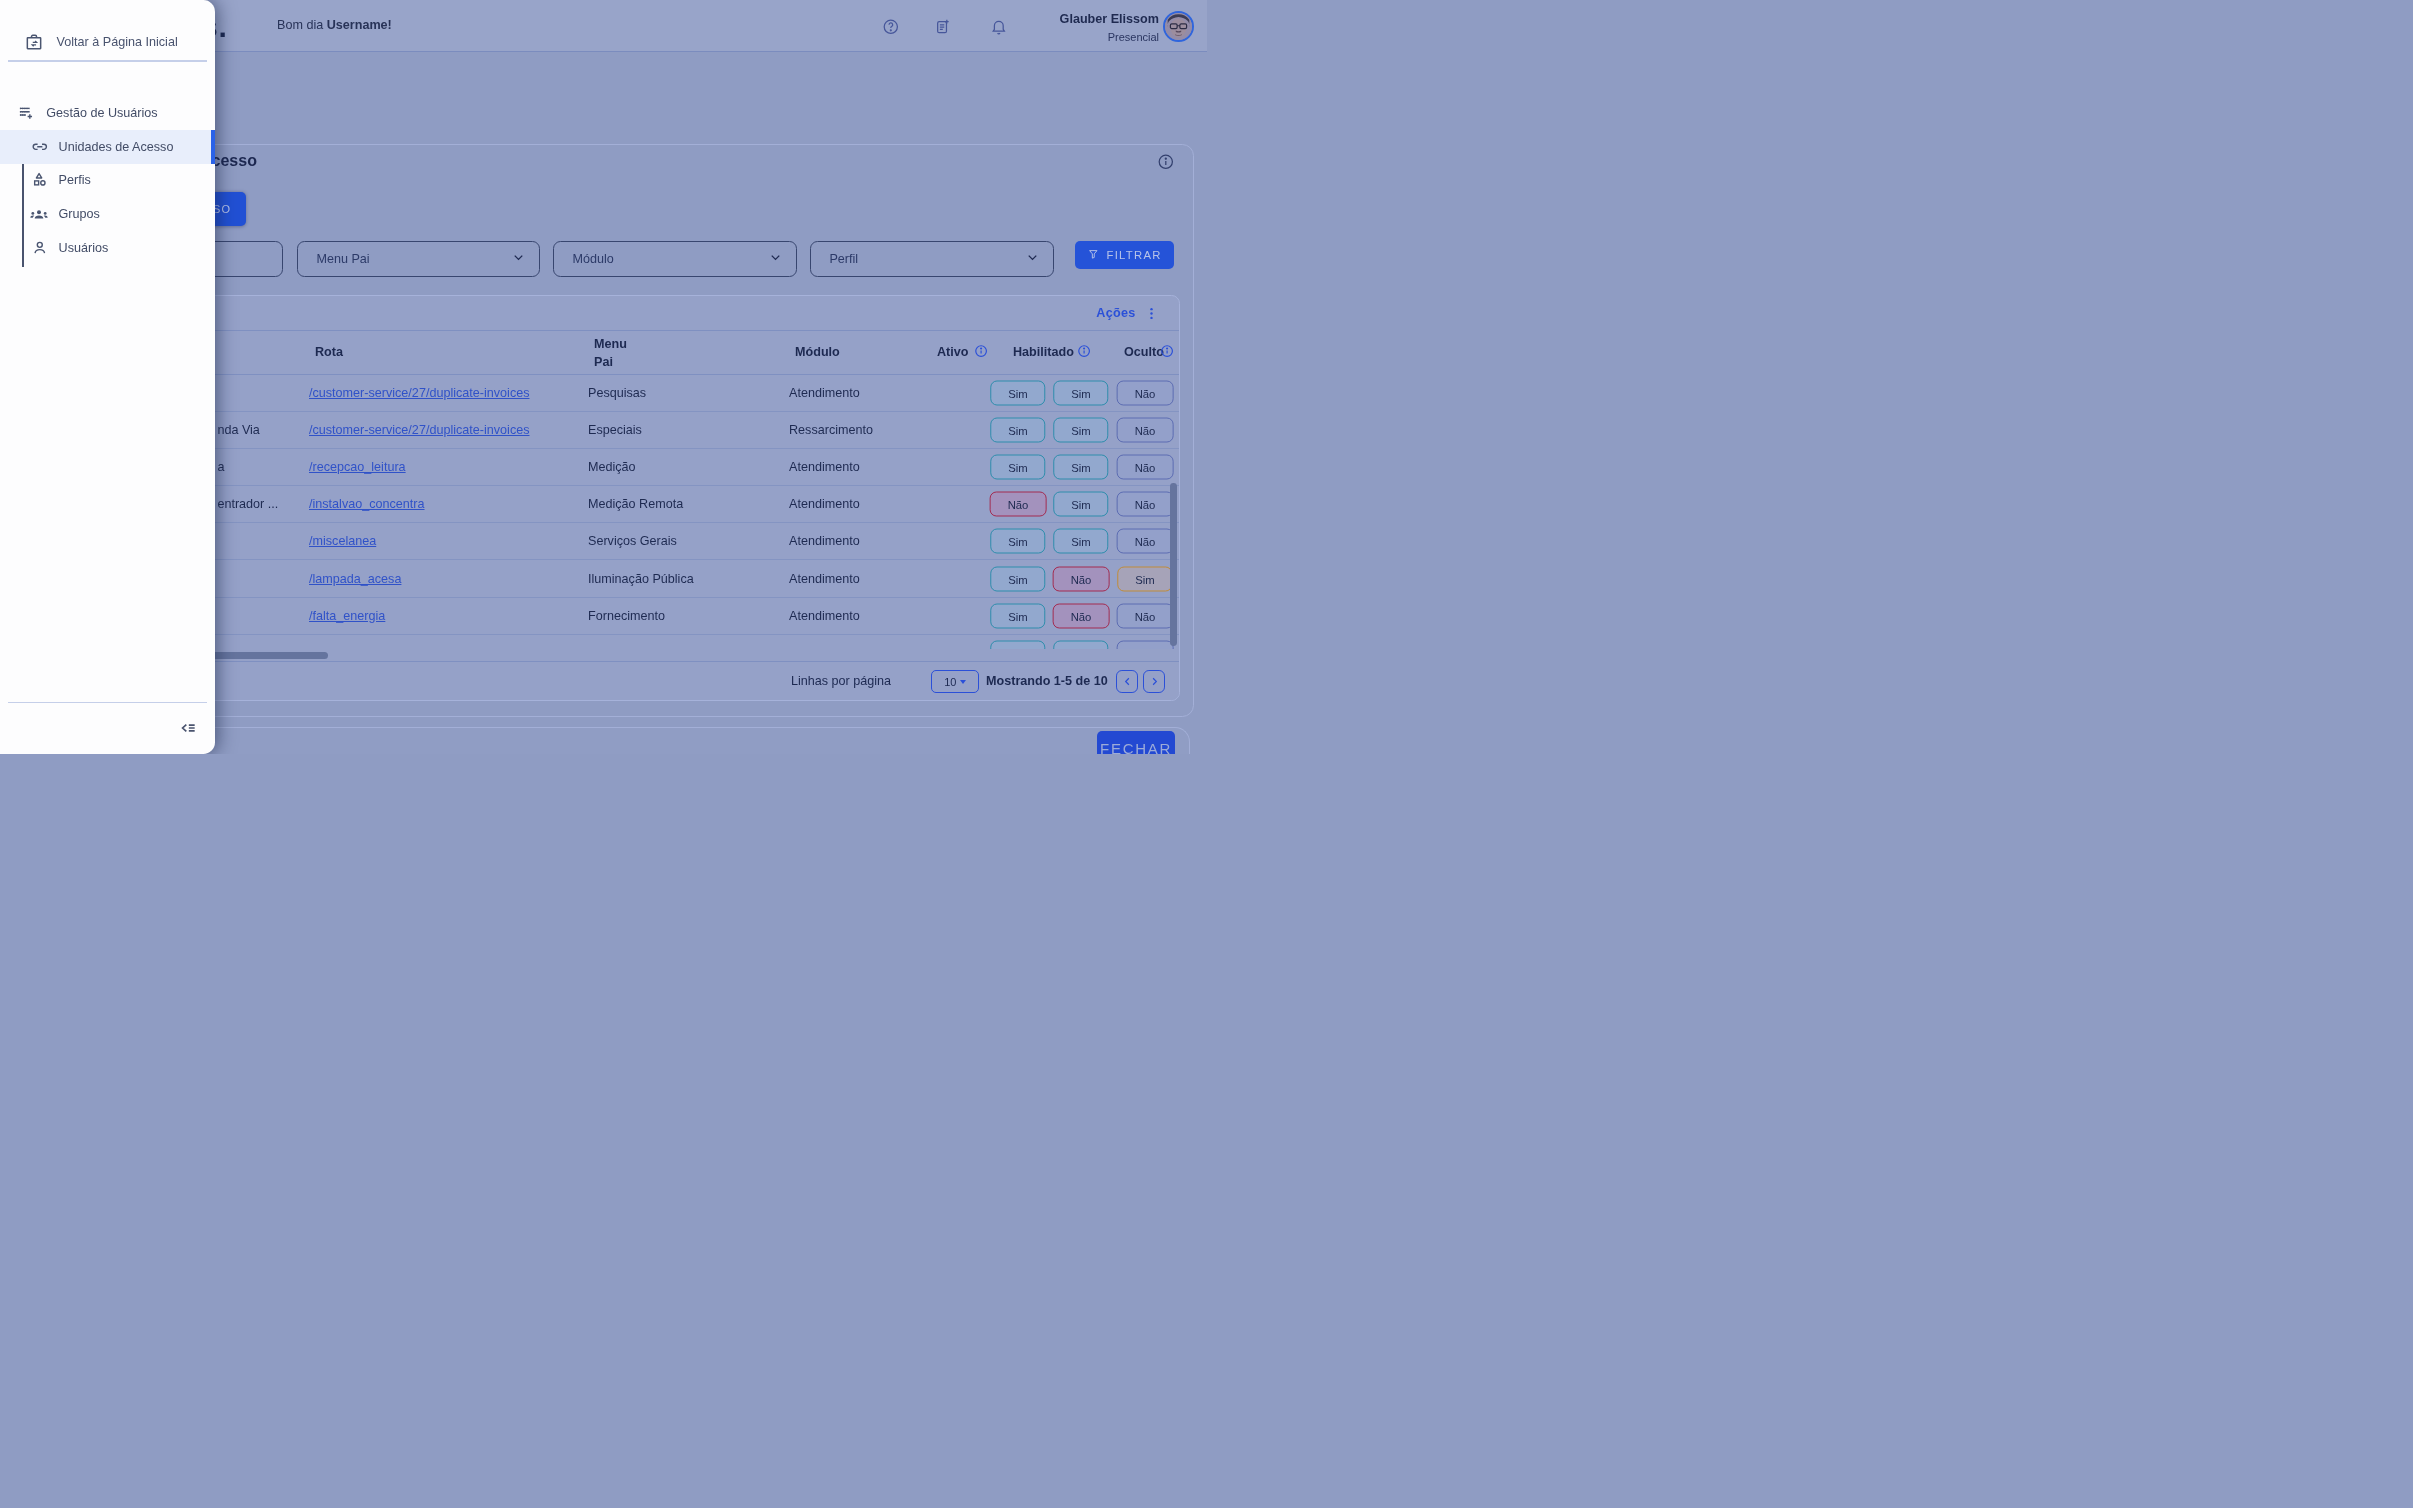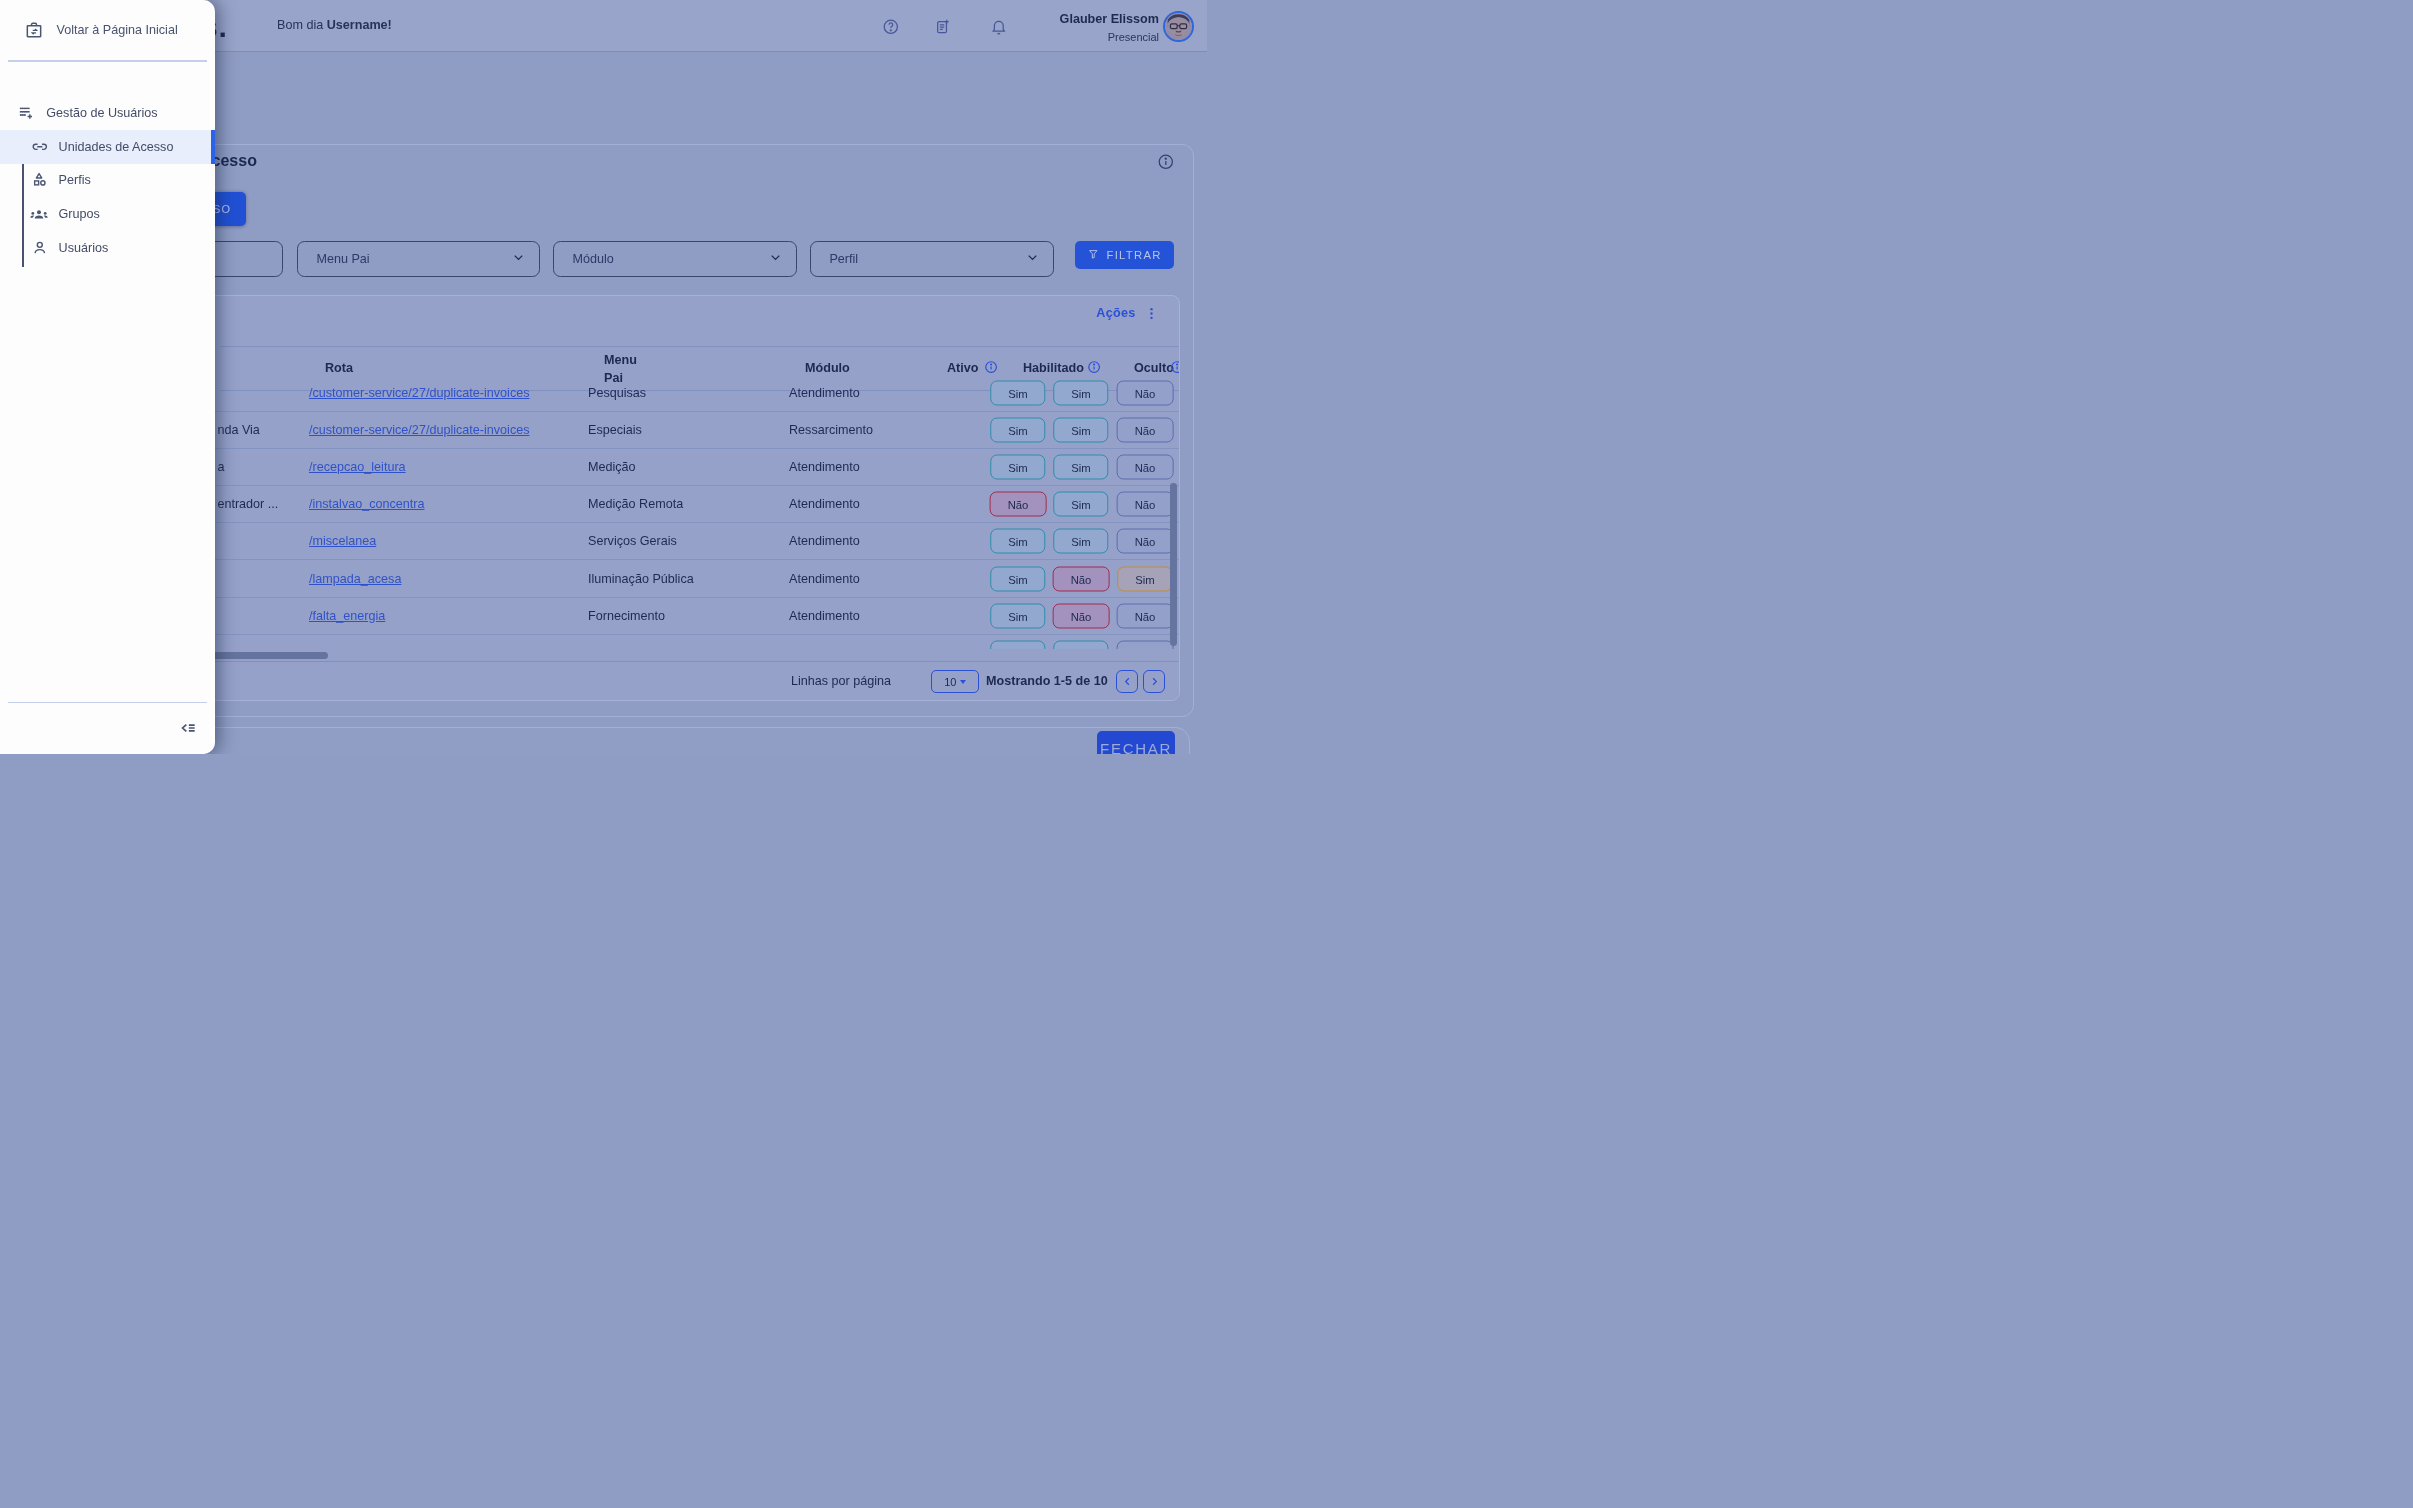--- a/index.html
+++ b/index.html
@@ -46,21 +46,21 @@
   #btn-filtrar svg { width:12.6px; height:12.6px; }
 
   
   #card { left:203px; top:295px; width:977px; height:406px; background:#95a1c8; border:0.8px solid #a6b2da;
           border-radius:8.4px; overflow:hidden; z-index:1; }
   #actions-row { left:0; top:0; width:100%; height:34px; display:flex; align-items:center; justify-content:flex-end;
                  gap:8.4px; padding-right:20px; }
   #actions-label { color:#2b50d8; font-size:12.6px; font-weight:bold; letter-spacing:0.3px; }
   #actions-dots { width:15px; height:15px; color:#2b50d8; }
   #actions-dots svg { width:15px; height:15px; }
-  #thead { left:16px; top:34px; width:977px; height:45px; border-top:0.8px solid #7f90c1; border-bottom:0.8px solid #7f90c1;margin-top:16px; }
+  #thead { left:6px; top:34px; width:977px; height:45px; border-top:0.8px solid #7f90c1; border-bottom:0.8px solid #7f90c1; }
   .th { position:absolute; font-size:12.6px; font-weight:bold; color:#1d2951; top:14.2px; white-space:nowrap; }
   .th.two-line { top:5px; line-height:17.6px; white-space:normal; width:39px; }
   .th-info { position:absolute; top:13.4px; width:14.2px; height:14.2px; color:#2b50d8; }
   .th-info svg { width:14.2px; height:14.2px; }
   #rows { left:0; top:79px; width:977px; height:287px; }
   .row { position:absolute; left:0; width:977px; height:37px; border-bottom:0.8px solid #8494c2; }
   .cell { position:absolute; top:50%; transform:translateY(-50%); font-size:12.6px; color:#1e2a51; white-space:nowrap; }
   .c-name { left:13.4px; }
   .c-rota { left:105px; color:#3052c8; text-decoration:underline; }
   .c-menu { left:384px; }
@@ -89,21 +89,21 @@
 
   
   #footer-panel { left:117px; top:727px; width:1073px; height:50px; background:#909dc4;
                   border-top:0.8px solid #a3afd7; border-right:0.8px solid #a3afd7; border-radius:0 15px 0 0; z-index:1; }
   #btn-fechar { position:absolute; left:980px; top:3.4px; width:78px; height:34px; background:#2349d2; border:none;
                 border-radius:5px; color:#9cabd8; font-size:15px; letter-spacing:1.7px; font-family:inherit; }
 
   
   #sidebar { left:0; top:0; width:215px; height:754px; background:#fdfdfe; border-radius:0 11.7px 11.7px 0;
              box-shadow:2.5px 0 18.4px rgba(22,32,66,.55); z-index:50; }
-  #sb-home { position:absolute; left:0; top:0; width:215px; height:60px; display:flex; align-items:center; gap:12.6px;
+  #sb-home { position:absolute; left:0; top:12px; width:215px; height:60px; display:flex; align-items:center; gap:12.6px;
              padding-left:24px; cursor:pointer; }
   #sb-home .txt { font-size:12.6px; color:#49536e; }
   .sb-icon { color:#4a5570; flex:none; }
   .sb-icon svg { display:block; }
   #sb-divider-top { position:absolute; left:8.4px; top:60px; width:199px; height:1.7px; background:#c5cfe9; }
   #sb-menu-head { position:absolute; left:0; top:96px; width:215px; height:34px; display:flex; align-items:center;
                   gap:11.7px; padding-left:17px; }
   #sb-menu-head .txt { font-size:12.6px; color:#424c66; }
   #sb-tree-line { position:absolute; left:22px; top:130px; width:2.1px; height:137px; background:#49536e; }
   .sb-item { position:absolute; left:0; width:215px; height:34px; display:flex; align-items:center; gap:10px;

